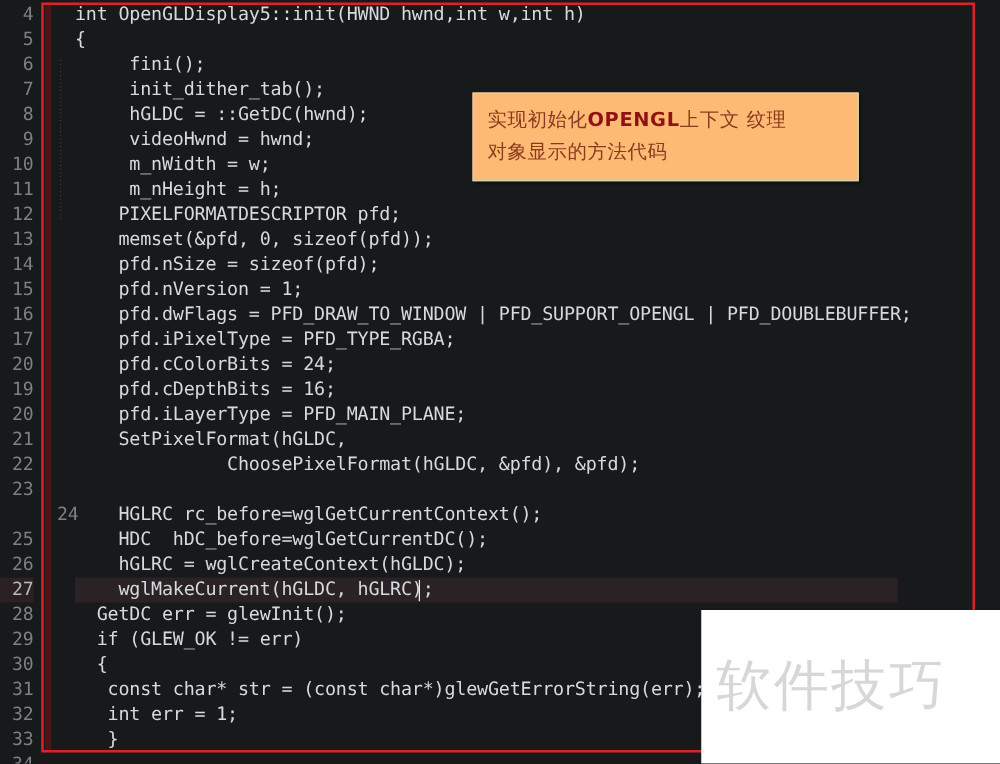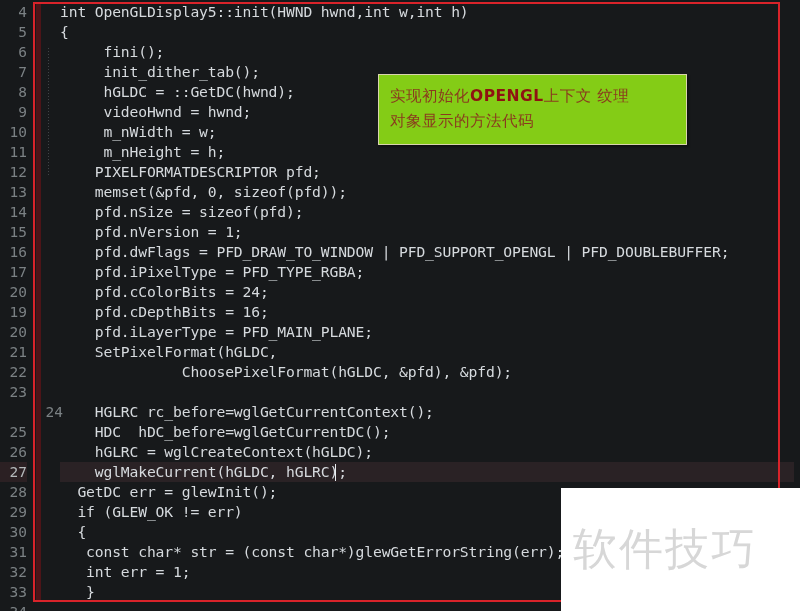--- a/index.html
+++ b/index.html
@@ -83,21 +83,21 @@
     left: 16px;
     height: 20px;
     line-height: 20px;
     white-space: pre;
     font-size: 14.7px;
     color: #d6dade;
     letter-spacing: -0.15px;
   }
   .code-line.current-row {
     background: rgba(58, 42, 46, .55);
-    width: 734px;
+    width: 658px;
   }
 
   
   .caret {
     position: absolute;
     width: 1px;
     height: 17px;
     background: #e8ecef;
   }
 
@@ -113,21 +113,21 @@
     pointer-events: none;
   }
 
   
   .note {
     position: absolute;
     left: 378px;
     top: 74px;
     width: 309px;
     height: 71px;
-    background: #84cc16;
+    background: #fdba74;
     border: 1px solid #d9d4ae;
     box-sizing: border-box;
     box-shadow: 2px 2px 2px rgba(0,0,0,.35);
     padding: 9px 11px 0 11px;
   }
   .note-line {
     font-family: "DejaVu Sans", "Liberation Sans", sans-serif;
     font-size: 15.5px;
     line-height: 25px;
     color: #8a3b1e;

